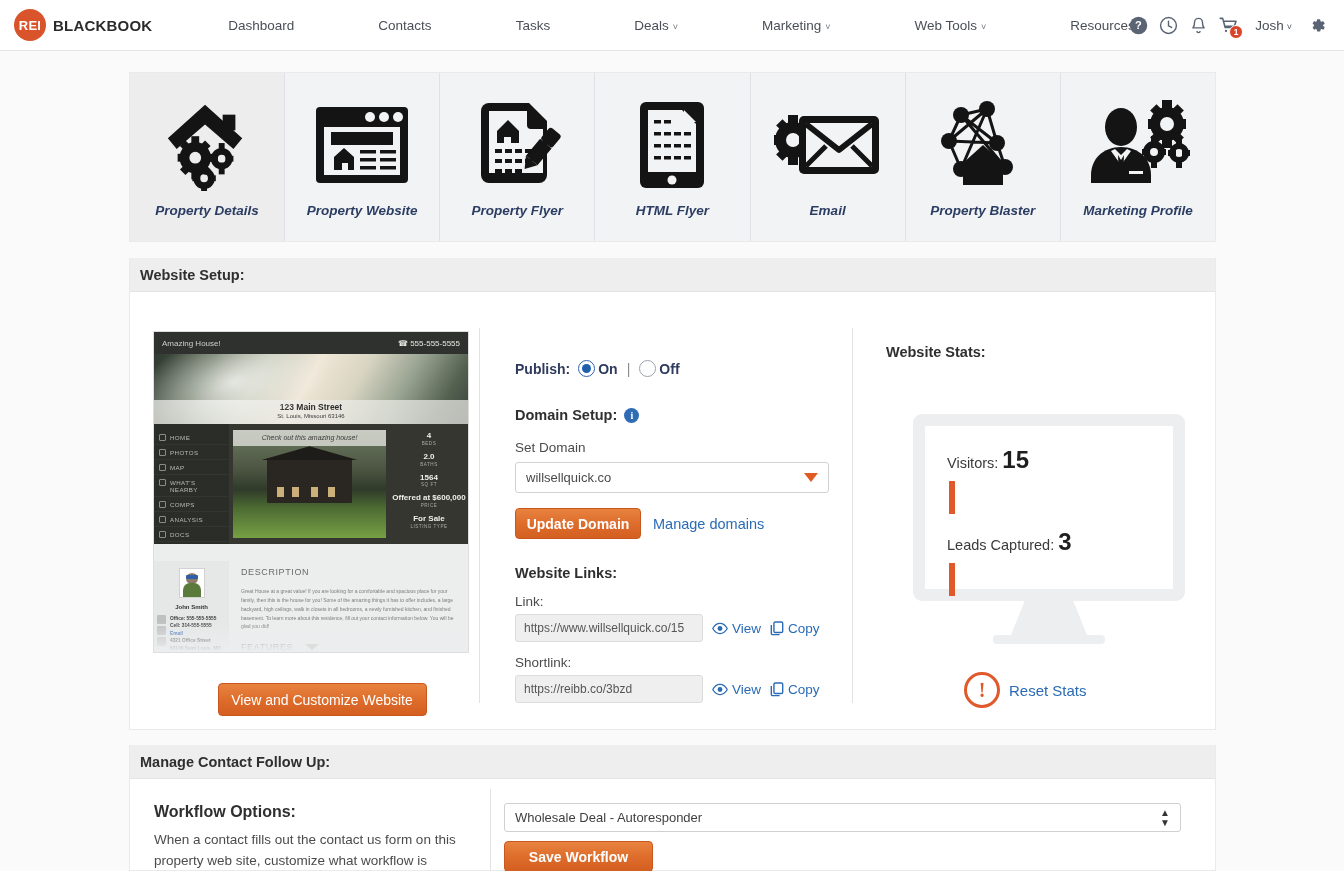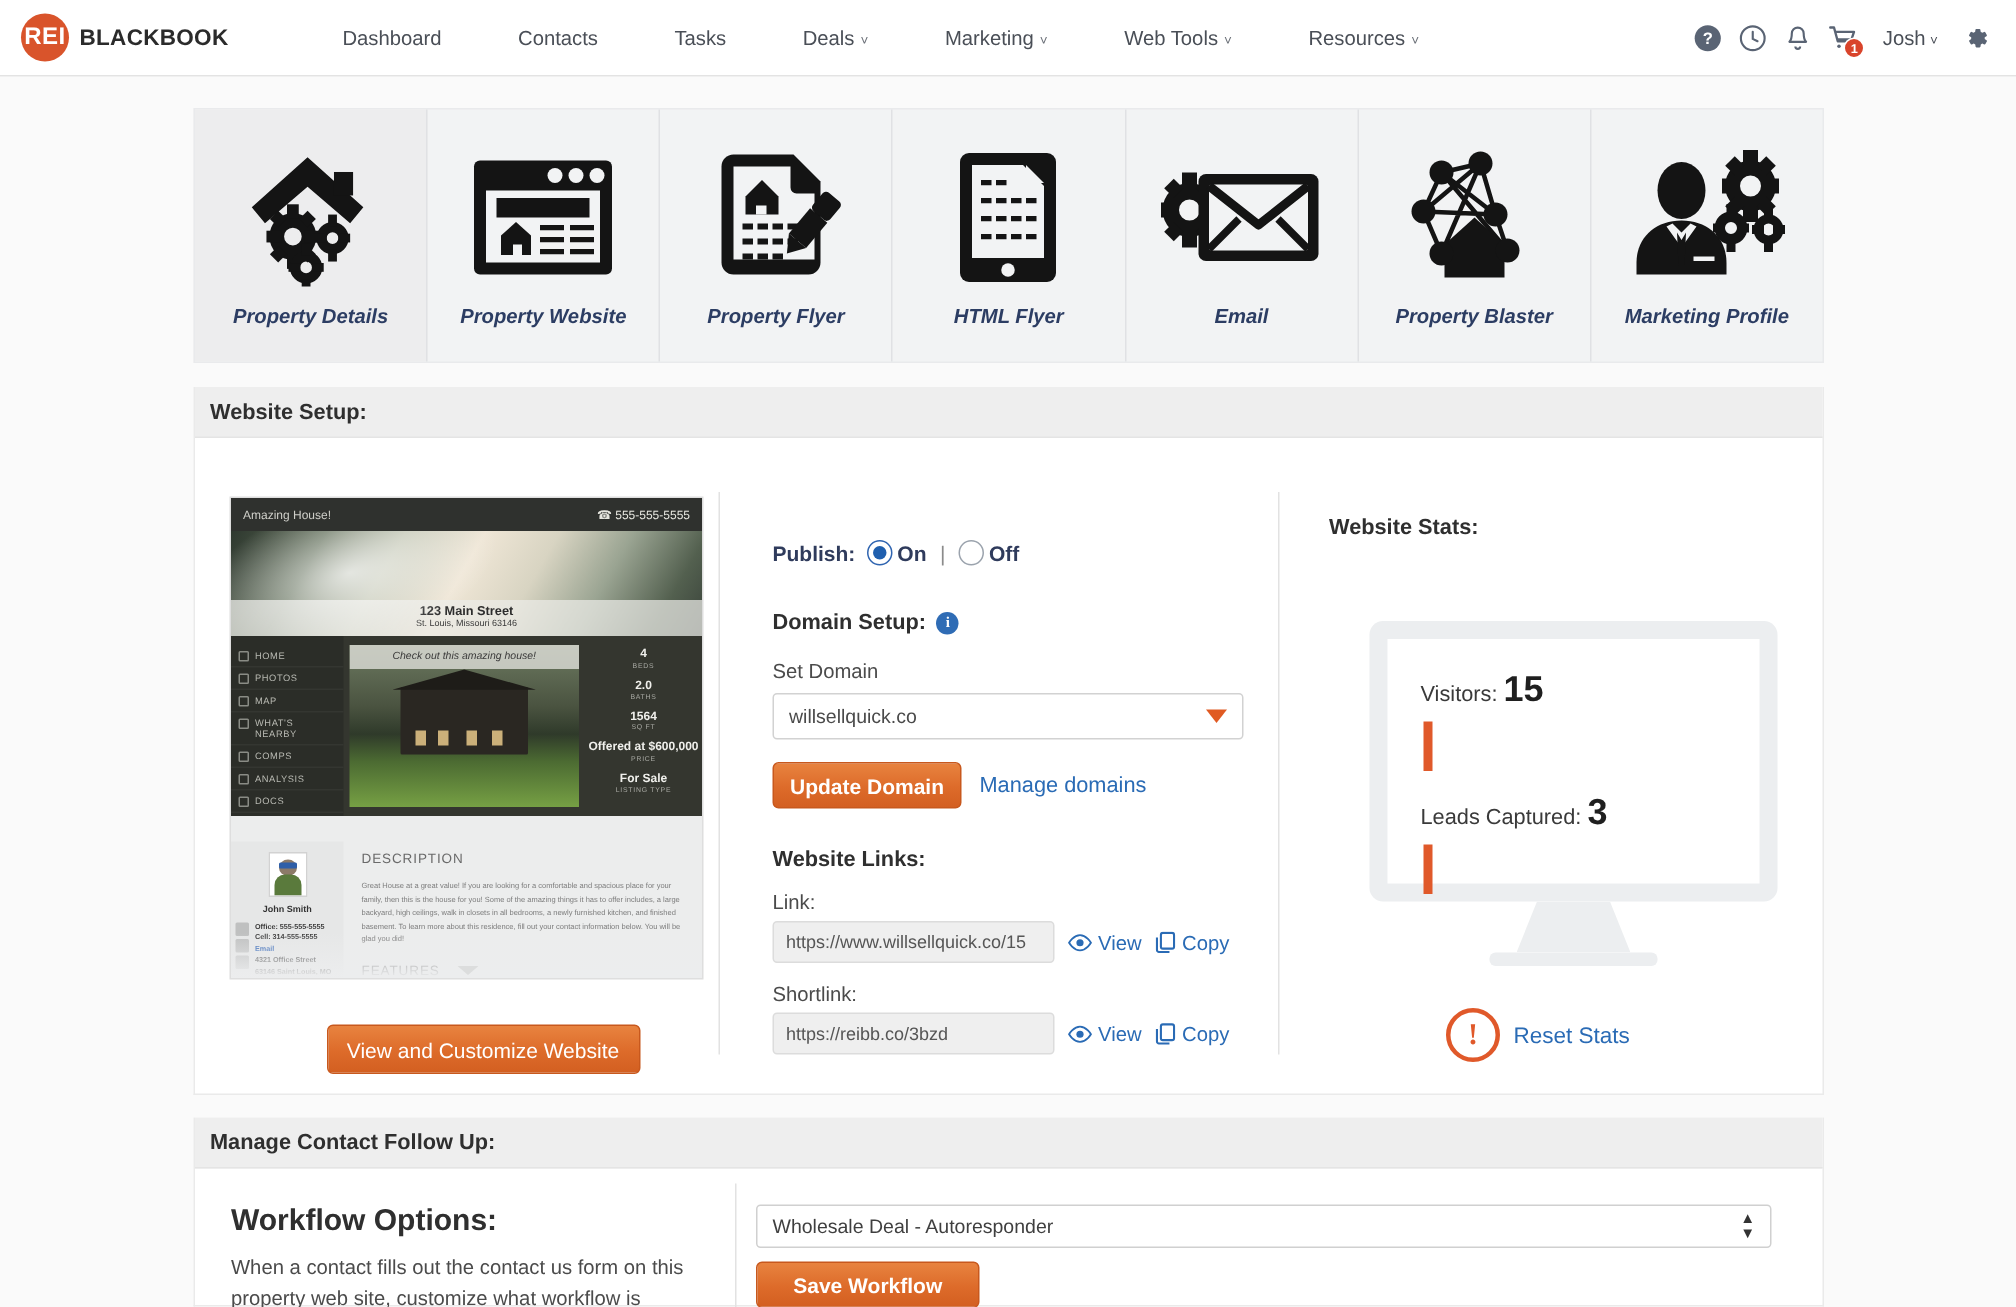--- a/index.html
+++ b/index.html
@@ -13,26 +13,26 @@
   }
 
   
   .topnav{
     height:51px; background:#ffffff; border-bottom:1px solid #e3e3e3;
     display:flex; align-items:center; position:relative;
   }
   .logo{ display:flex; align-items:center; margin-left:14px; }
   .logo-badge{
     width:32px;height:32px;border-radius:50%;background:#d9542b;
-    color:#fff;font-size:16px;font-weight:bold;display:flex;
+    color:#fff;font-size:13px;font-weight:bold;display:flex;
     align-items:center;justify-content:center;letter-spacing:.3px;
   }
   .logo-text{ margin-left:7px; font-size:15px; font-weight:bold; color:#2b2b2b; letter-spacing:.2px;}
 
-  .nav-links{ display:flex; align-items:center; margin-left:76px; }
+  .nav-links{ display:flex; align-items:center; margin-left:76px;gap:33px; }
   .nav-link{
     font-size:13.5px; color:#4a4f57; padding:0 0; margin-right:51px;
     white-space:nowrap; cursor:pointer;
   }
   .nav-link .caret{ font-size:9px; margin-left:4px; color:#6b7078; }
 
   .nav-right{ position:absolute; right:12px; display:flex; align-items:center; gap:0; }
   .nav-icon{
     width:30px;height:30px;display:flex;align-items:center;justify-content:center;
     color:#5a6474; cursor:pointer; position:relative;
@@ -248,21 +248,21 @@
     width:36px;height:36px;border-radius:50%;border:3px solid #e0592a;
     display:flex;align-items:center;justify-content:center;
     color:#e0592a;font-size:20px;font-weight:bold;font-family:"Liberation Serif",serif;
   }
   .reset-txt{ font-size:15px;color:#2a6bb5;}
 
   
   #follow-panel{ top:745px; height:126px; border:1px solid #eaeaea; border-top:none;}
   .follow-body{ display:flex; padding-top:24px; position:relative; }
   .follow-left{ width:360px; padding-left:24px; }
-  .follow-left .t{ font-size:20px;font-weight:bold;color:#2f2f2f;}
+  .follow-left .t{ font-size:16px;font-weight:bold;color:#2f2f2f;}
   .follow-left .p{ font-size:13.5px;color:#4b4b4b;line-height:1.55;margin-top:9px;}
   .follow-div{ position:absolute; left:360px; top:10px; bottom:-24px; width:1px;background:#e2e2e2;}
   .follow-right{ padding-left:14px; padding-top:0; }
   .wf-select{
     width:677px;height:29px;border:1px solid #d0d0d0;border-radius:3px;background:#fff;
     display:flex;align-items:center;justify-content:space-between;padding:0 10px;
     font-size:13px;color:#3f3f3f;cursor:pointer;
   }
   .spin{ font-size:10px;color:#333;line-height:1;}
   #save-workflow-btn{ margin-top:9px; width:149px;height:31px;font-size:14px;line-height:29px;font-weight:bold;}

